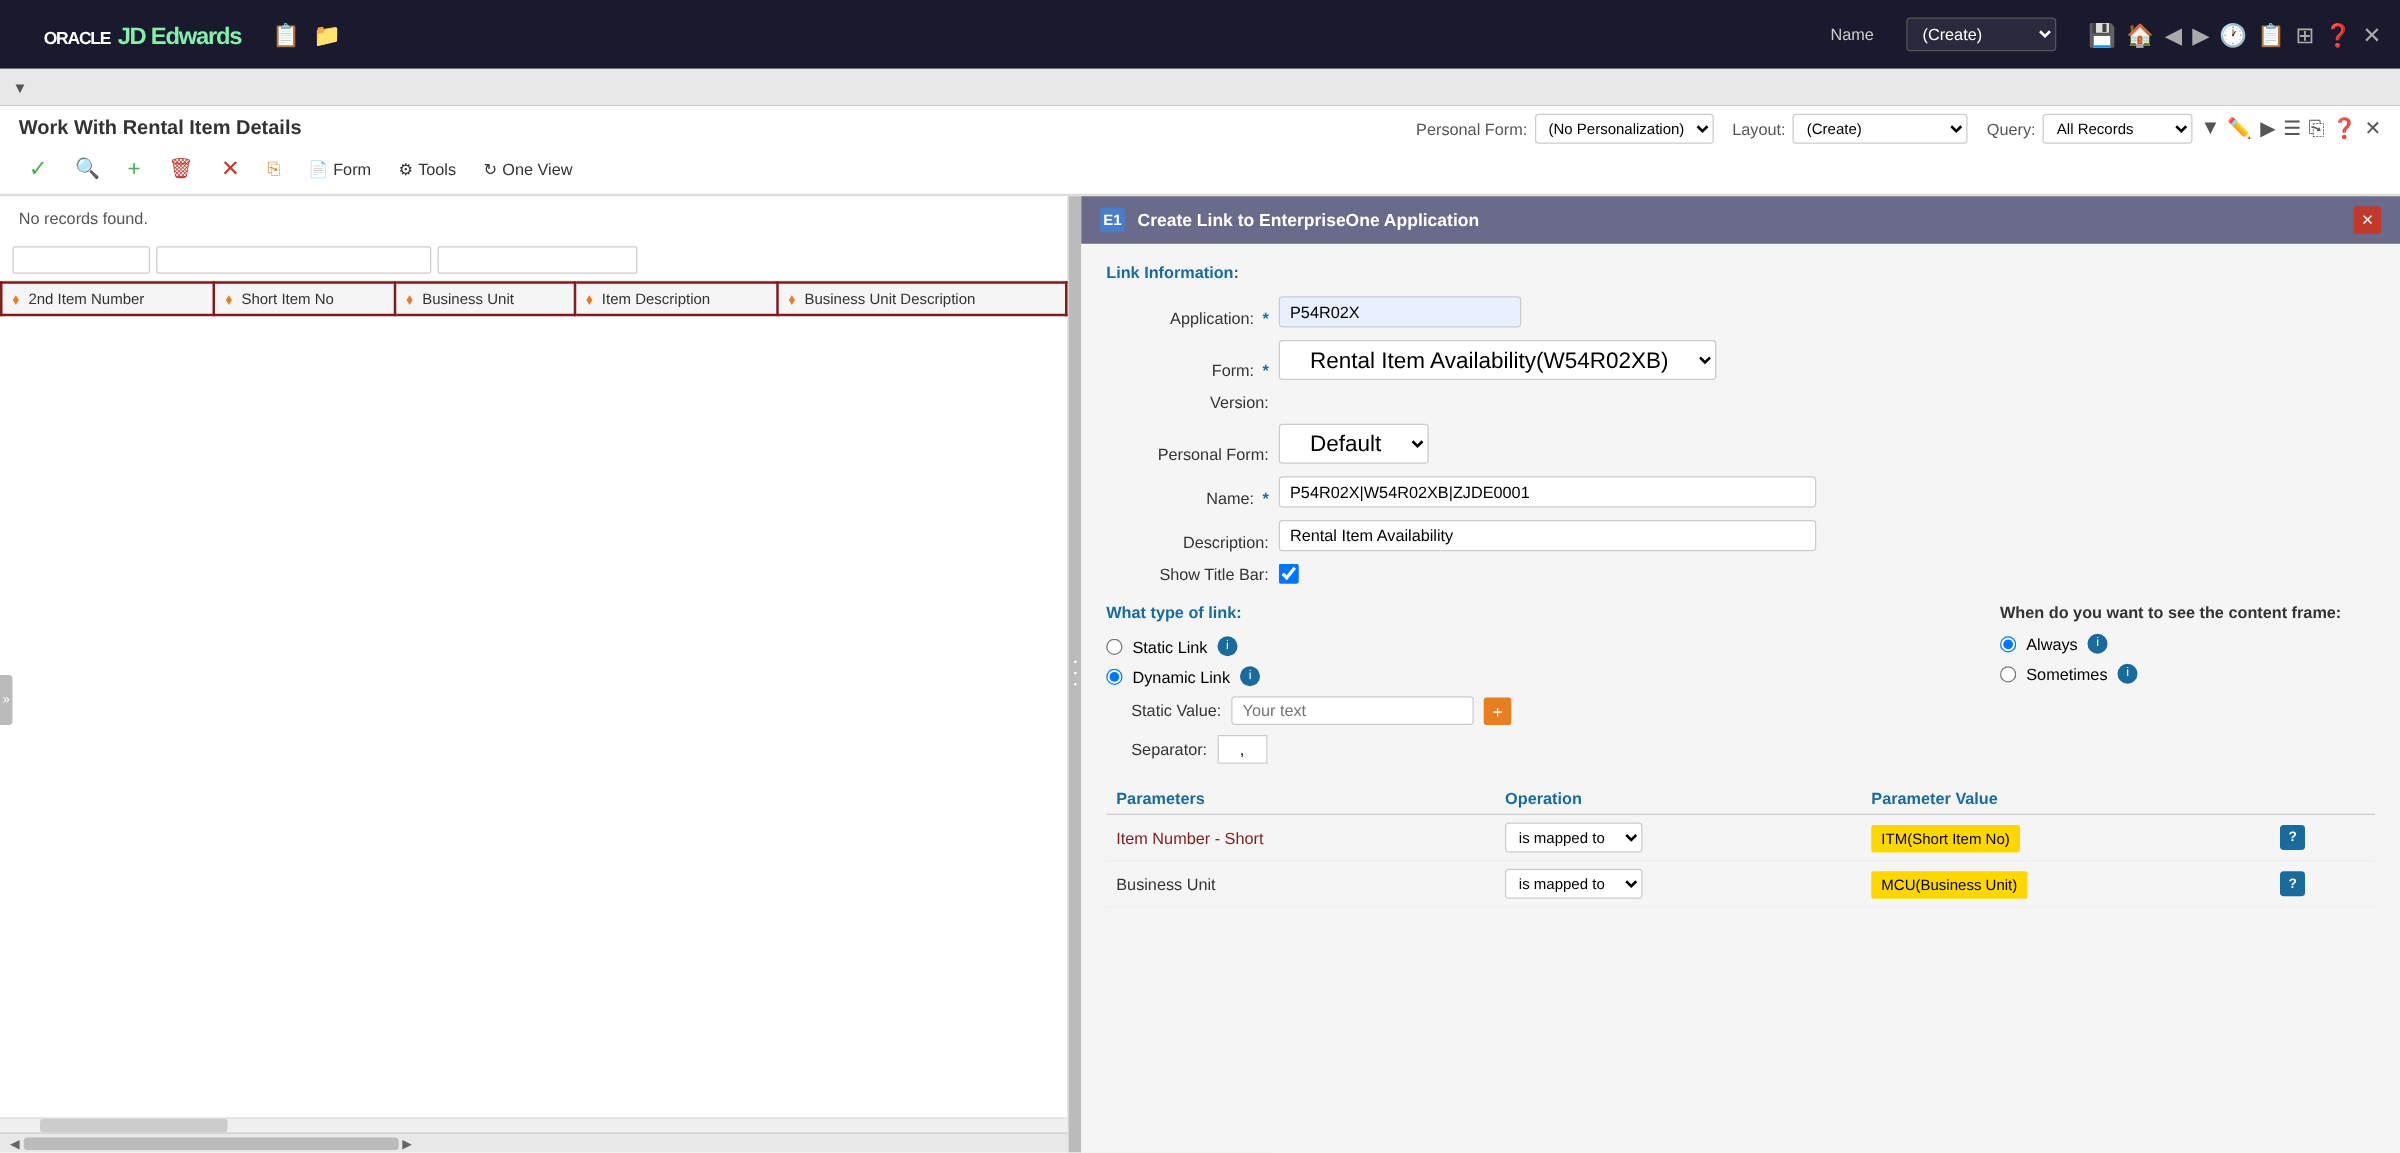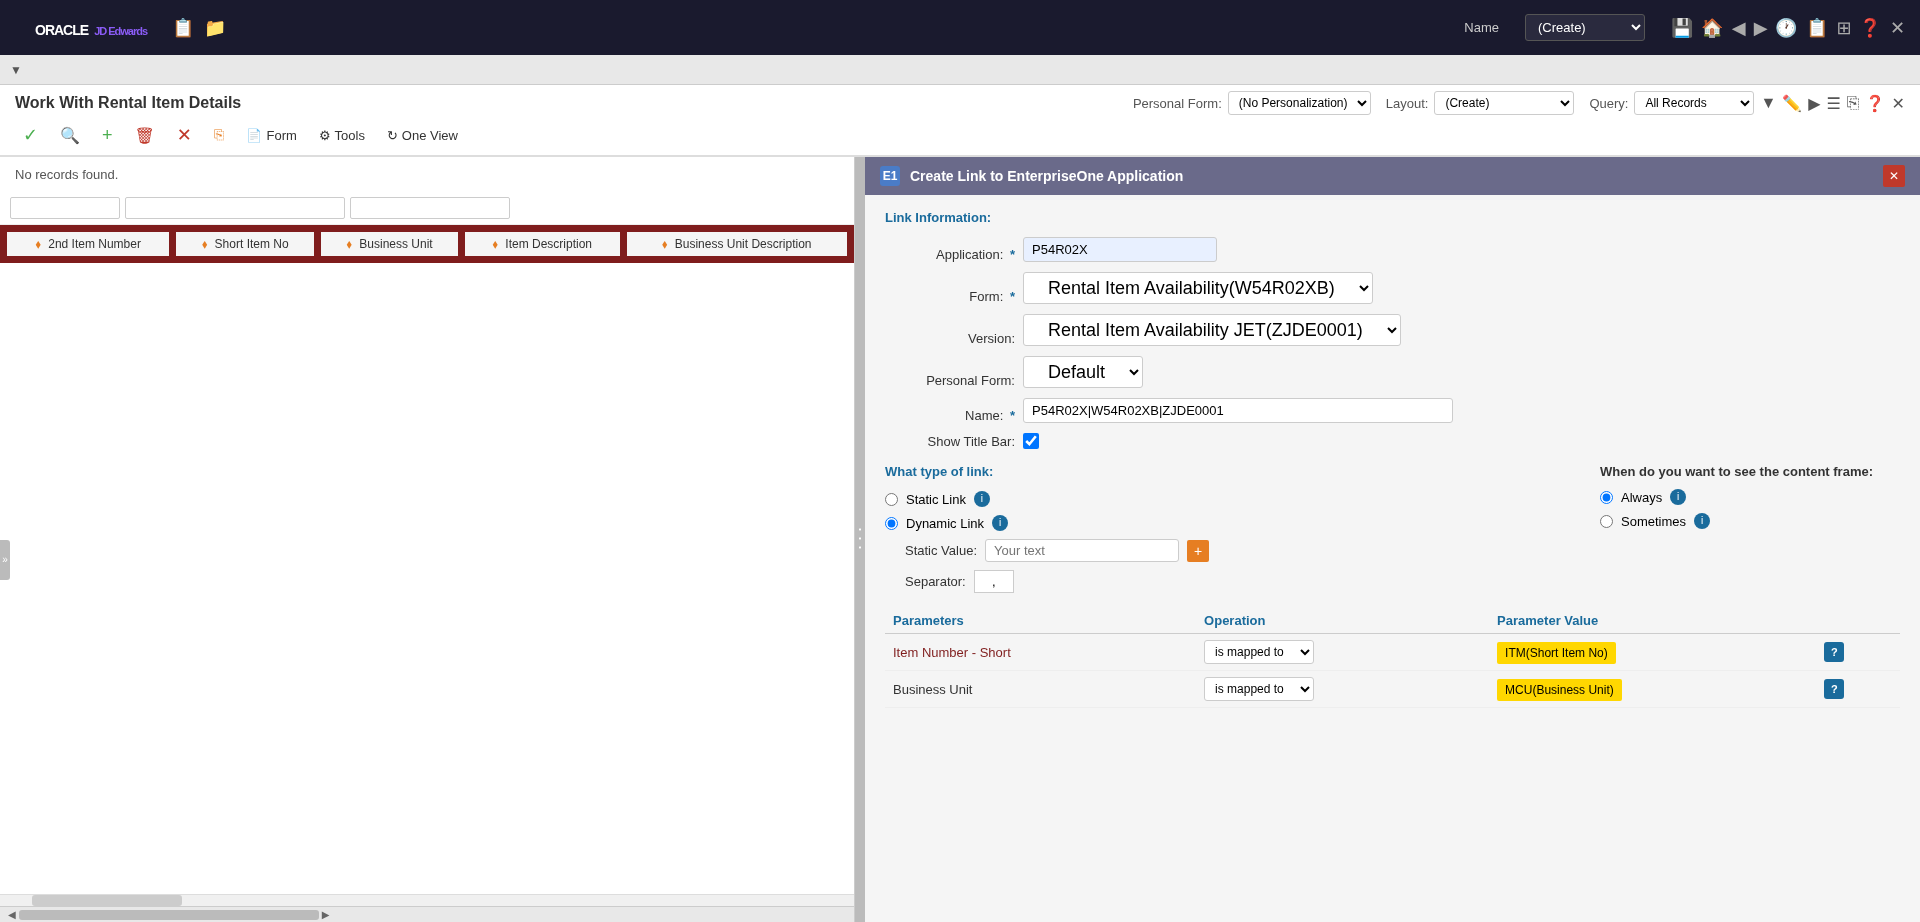--- a/index.html
+++ b/index.html
@@ -147,23 +147,23 @@
     .filter-input:nth-child(3) { width: 160px; }
 
     
     .data-table {
       width: 100%;
       border-collapse: collapse;
       font-size: 12px;
     }
     .data-table th {
       background: #f5f5f5;
-      border: 7px solid #7f1d1d;
+      border: 2px solid #7f1d1d;
       padding: 5px 8px;
-      text-align: center;
+      text-align: left;
       font-weight: normal;
       color: #333;
       white-space: nowrap;
       margin-left: 11px;
     }
     .data-table th .sort-icon {
       color: #e67e22;
       margin-right: 4px;
     }
     .left-expand-handle {
@@ -417,21 +417,21 @@
       justify-content: center;
       color: #fff;
       font-size: 10px;
     }
   </style>
 </head>
 <body>
 
 <div id="topbar">
   <div id="oracle-logo">
-    <span>ORACLE</span><span style="font-size:11px; color:#8b5cf6; margin-left:6px;">JD Edwards</span>
+    <span>ORACLE</span><span style="font-size:19px; color:#86efac; margin-left:6px;">JD Edwards</span>
   </div>
   <div class="topbar-icons">
     <span style="color:#aaa; font-size:18px; cursor:pointer;">📋</span>
     <span style="color:#aaa; font-size:18px; cursor:pointer;">📁</span>
   </div>
   <div class="topbar-right">
     <span class="name-label">Name</span>
     <select class="name-select">
       <option>(Create)</option>
     </select>
@@ -593,40 +593,41 @@
           <span>Form:</span>
           <span class="required-star">*</span>
         </span>
         <select class="form-select-styled">
           <option>Rental Item Availability(W54R02XB)</option>
         </select>
       </div>
 
       <div class="form-row">
         <span class="form-label">Version:</span>
-        <select class="form-select-styled">
-          <option>Rental Item Availability JET(ZJDE0001)</option>
-        </select>
       </div>
 
       <div class="form-row">
         <span class="form-label">Personal Form:</span>
         <select class="form-select-styled" style="min-width:120px;">
           <option>Default</option>
         </select>
       </div>
 
       <div class="form-row">
         <span class="form-label">
           <span>Name:</span>
           <span class="required-star">*</span>
         </span>
         <input class="form-input-wide" type="text" value="P54R02X|W54R02XB|ZJDE0001" style="">
       </div>
 
+      <div class="form-row">
+        <span class="form-label">Description:</span>
+        <input class="form-input-wide" type="text" value="Rental Item Availability" style="">
+      </div>
 
       <div class="form-row">
         <span class="form-label">Show Title Bar:</span>
         <input class="checkbox-styled" type="checkbox" checked="" style="">
       </div>
 
       <div class="link-type-section">
         <div class="link-type-left">
           <div class="section-label">What type of link:</div>
 

